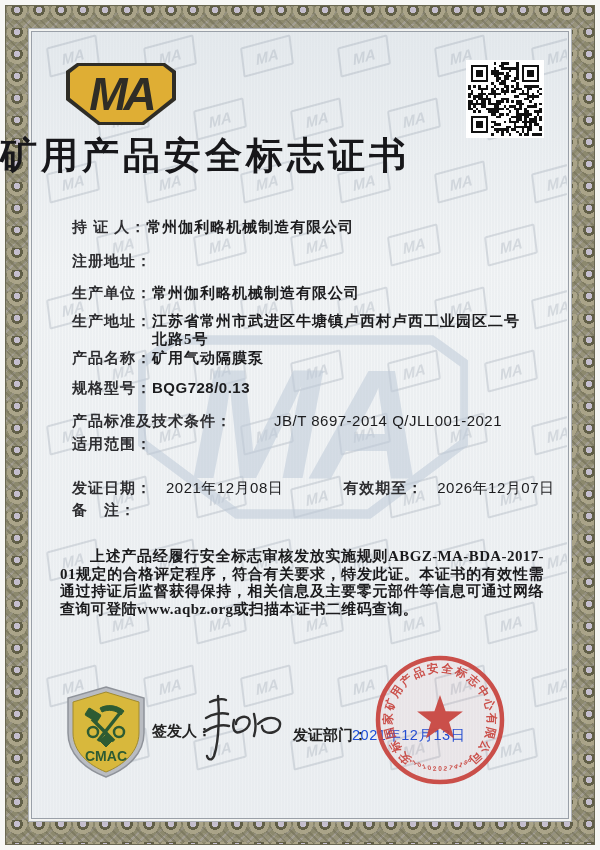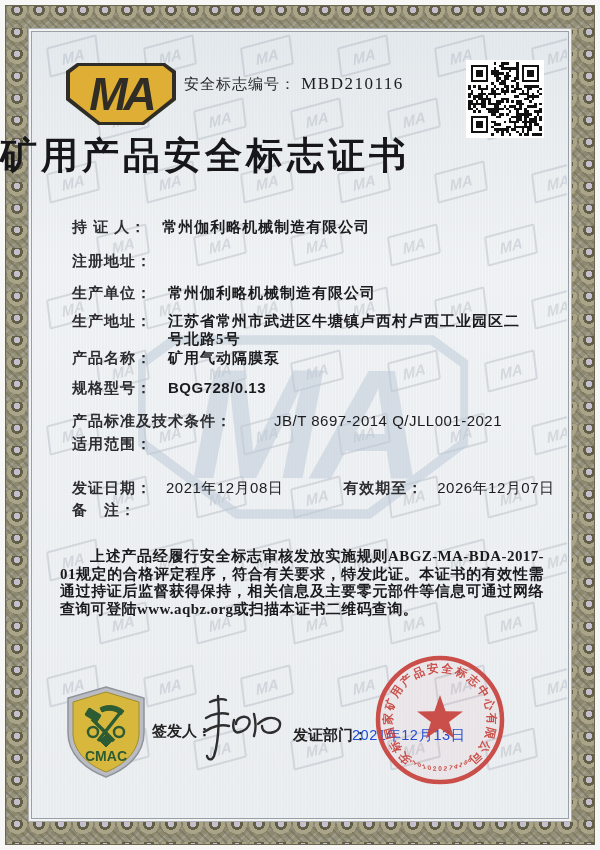--- a/index.html
+++ b/index.html
@@ -29,21 +29,21 @@
   
   .ma-logo{position:absolute;left:66px;top:63px;}
   .certno{position:absolute;left:184px;top:74px;font-size:15px;color:#2a2a2c;letter-spacing:1px;}
   .certno .num{font-family:"Liberation Serif",serif;font-size:17px;letter-spacing:1.5px;color:#1d1d1f;}
   .qr{position:absolute;left:466px;top:60px;width:78px;height:78px;background:#fff;padding:2px;box-sizing:border-box;}
   .title{position:absolute;left:0;right:0;top:131px;
      font-family:"Liberation Serif",serif;font-weight:700;font-size:37px;color:#17171a;letter-spacing:4px;}
   
   .row{position:absolute;left:72px;display:flex;font-size:15px;color:#1c1c1e;}
   .row .lbl{color:#2d2d30;font-weight:700;white-space:pre;letter-spacing:1px;flex:none;}
-  .row .val{font-family:"Liberation Serif",serif;font-weight:700;margin-left:16px;letter-spacing:1px;}
+  .row .val{font-family:"Liberation Serif",serif;font-weight:700;margin-left:0;letter-spacing:1px;}
   .val.sans{font-family:"Liberation Sans",sans-serif;font-weight:700;letter-spacing:.5px;}
   .val.reg{font-weight:400;}
   .wide{width:460px;}
   .gap-big{margin-left:42px !important;}
   .dates{position:absolute;left:72px;top:479px;font-size:15px;color:#1c1c1e;display:flex;}
   .dates .lbl{font-weight:700;color:#2d2d30;letter-spacing:1px;}
   .dates .d{margin:0 0 0 14px;letter-spacing:.5px;}
   .remark{position:absolute;left:72px;top:501px;font-size:15px;font-weight:700;color:#2d2d30;letter-spacing:1px;white-space:pre;}
   .statement{position:absolute;left:60px;top:548px;width:484px;font-size:15px;line-height:17.5px;
      font-family:"Liberation Serif",serif;font-weight:700;color:#1b1b1d;text-indent:2em;
@@ -138,24 +138,20 @@
   </svg>
 
   <div class="layer">
 
     <svg class="ma-logo" width="110" height="62" viewBox="0 0 110 62">
       <polygon points="11,0 99,0 110,8 110,37 78,62 32,62 0,37 0,8" fill="#2f2d26"></polygon>
       <polygon points="13,3 97,3 106,10 106,35 76,59 34,59 4,35 4,10" fill="#dfae34"></polygon>
       <text x="55" y="47" text-anchor="middle" font-family="Liberation Sans, sans-serif" font-style="italic" font-weight="700" font-size="46" fill="#2f2d26" letter-spacing="-4">MA</text>
     </svg>
 
-    <div class="certno">
-      <span>安全标志编号：</span>
-      <span class="num">MBD210116</span>
-    </div>
 
     <svg class="qr" id="qrSvg" viewBox="0 0 29 29" shape-rendering="crispEdges">
         <rect x="0" y="0" width="29" height="29" fill="#fff"></rect>
         <rect x="10" y="0" width="1" height="1" fill="#111"></rect>
         <rect x="13" y="0" width="1" height="1" fill="#111"></rect>
         <rect x="14" y="0" width="1" height="1" fill="#111"></rect>
         <rect x="15" y="0" width="1" height="1" fill="#111"></rect>
         <rect x="19" y="0" width="1" height="1" fill="#111"></rect>
         <rect x="12" y="1" width="1" height="1" fill="#111"></rect>
         <rect x="13" y="1" width="1" height="1" fill="#111"></rect>

